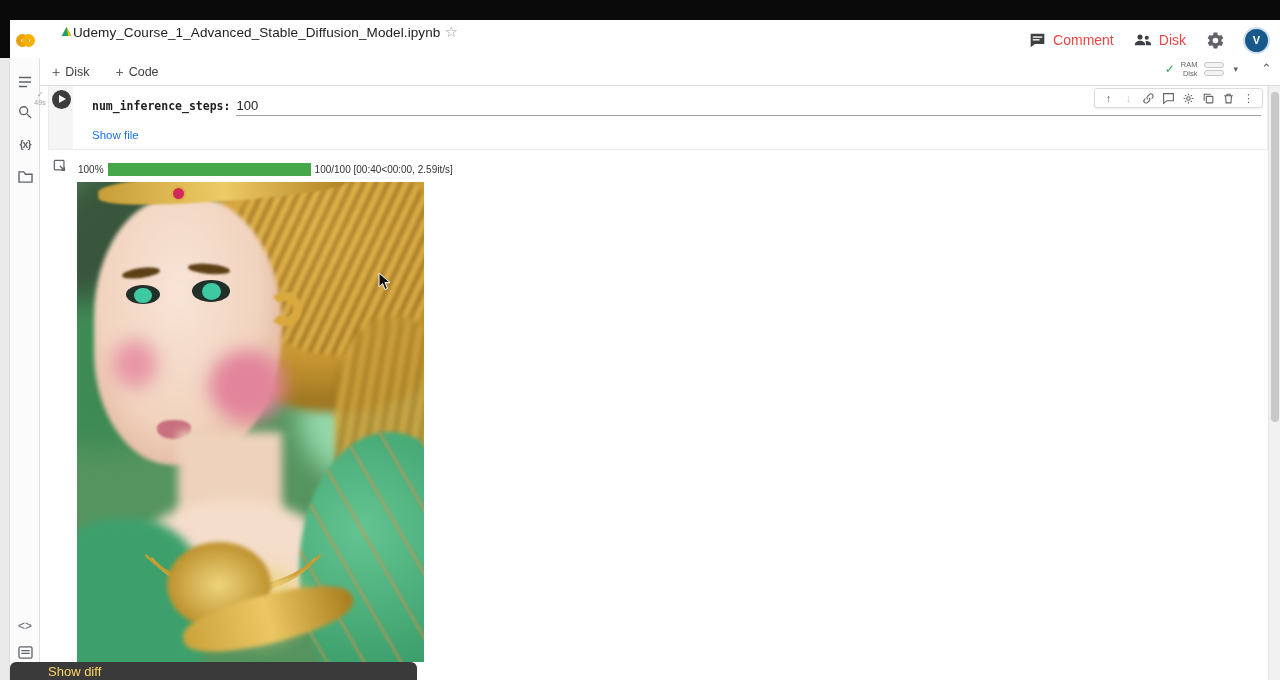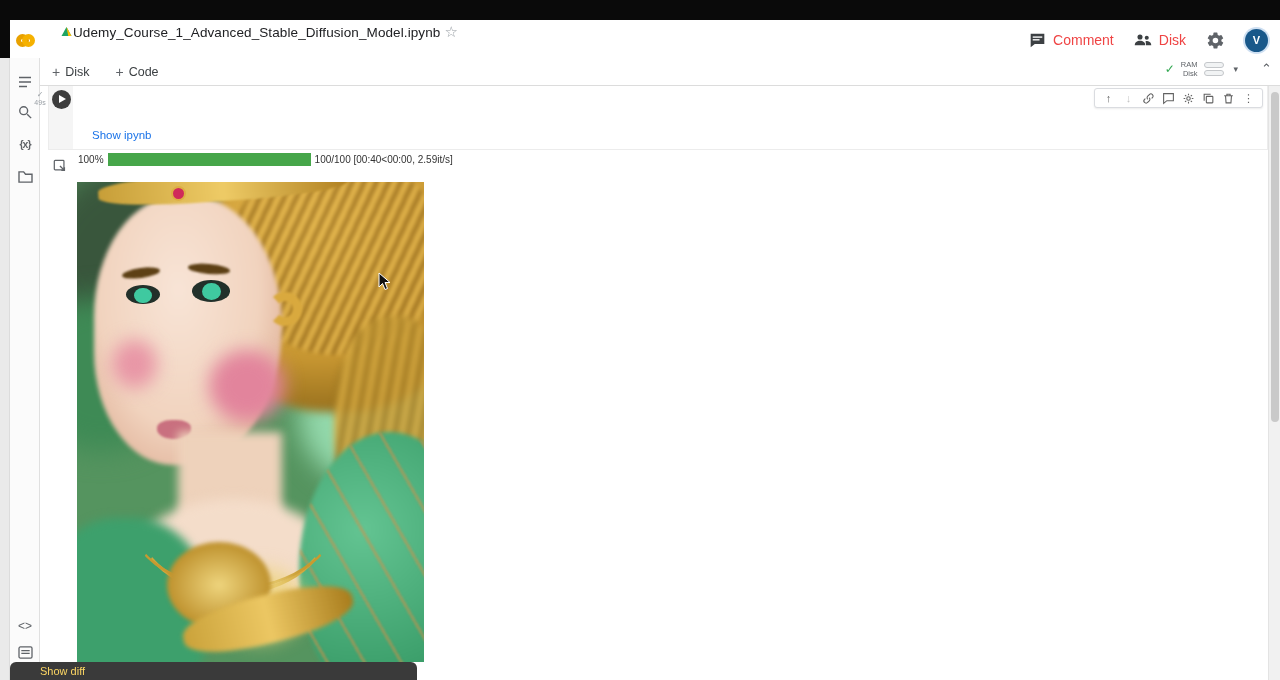--- a/index.html
+++ b/index.html
@@ -67,21 +67,21 @@
   .show-code { position:absolute; left:43px; top:43px; font-size:11.5px; color:#1a73e8; cursor:pointer; }
 
   .cell-toolbar { position:absolute; right:4px; top:2px; height:20px; background:#fff; border:1px solid #dadce0; border-radius:3px;
                   display:flex; align-items:center; gap:5px; padding:0 6px; box-shadow:0 1px 2px rgba(0,0,0,.08); }
   .ctb { width:15px; height:15px; display:flex; align-items:center; justify-content:center; color:#616161; font-size:11px; cursor:pointer; }
   .ctb.disabled { color:#c2c2c2; }
   .ctb svg { stroke:#616161; }
 
   
   .out-icon { position:absolute; left:13px; top:73px; width:14px; height:14px; cursor:pointer; }
-  .progress-row { position:absolute; left:38px; top:67px; display:flex; align-items:center; font-size:10px; color:#333; }
+  .progress-row { position:absolute; left:38px; top:77px; display:flex; align-items:center; font-size:10px; color:#333; }
   .pbar { width:203px; height:13px; background:#46a64a; margin:0 4px; }
   .pstats { font-size:10px; color:#333; }
 
   
   .genimg { position:absolute; left:37px; top:96px; width:347px; height:480px; overflow:hidden; background:#55945f; }
   .genimg div { position:absolute; }
   .a-bgtopL   { left:-12%; top:-6%;  width:70%; height:42%; background:#39563c; border-radius:50%; filter:blur(16px); }
   .a-bgmidL   { left:-16%; top:24%;  width:46%; height:32%; background:#3e8a55; border-radius:50%; filter:blur(14px); }
   .a-bgbotR   { right:-12%; top:34%; width:48%; height:30%; background:#93d8ab; border-radius:50%; filter:blur(13px); }
   .a-hair     { left:36%; top:-10%;  width:78%; height:58%; background:radial-gradient(circle at 42% 32%, #eec257 0%, #c79631 55%, #7c5a12 90%); border-radius:46%; filter:blur(5px); }
@@ -113,21 +113,21 @@
   .cursor { position:absolute; left:301px; top:90px; width:13px; height:19px; }
 
   
   .scroll-track { position:absolute; right:0; top:86px; width:12px; height:594px; background:#f1f1f1; border-left:1px solid #e3e3e3; }
   .scroll-thumb { position:absolute; left:2px; top:6px; width:8px; height:330px; background:#c9c9c9; border-radius:4px; cursor:grab; }
 
   
   .toast { position:absolute; left:10px; top:662px; width:407px; height:26px; background:#3a3a3a; border-radius:6px 6px 0 0;
            display:flex; align-items:center; padding:0 14px 8px 22px; }
   .toast-msg { font-size:11px; color:#e8eaed; white-space:nowrap; }
-  .toast-action { font-size:11px; color:#fdd663; margin-left:8px; cursor:pointer; white-space:nowrap; }
+  .toast-action { font-size:13px; color:#fdd663; margin-left:16px; cursor:pointer; white-space:nowrap; }
 </style>
 </head>
 <body>
 
 <div class="stage">
 
   <div class="topbar"></div>
   <div class="left-black"></div>
   <div class="left-gray"></div>
 
@@ -236,21 +236,25 @@
 
     <div class="exec-ind">
       <div class="tick">✓</div>
       <div class="secs">49s</div>
     </div>
 
     <div class="cell">
       <div class="gutter">
         <span class="playbtn"></span>
       </div>
-      <span class="show-code">Show ipynb</span>
+      <div class="form-row">
+        <span class="form-label">num_inference_steps:</span>
+        <span class="form-input">100</span>
+      </div>
+      <span class="show-code">Show file</span>
 
       <div class="cell-toolbar">
         <span class="ctb">↑</span>
         <span class="ctb disabled">↓</span>
         <span class="ctb">
           <svg width="13" height="13" viewBox="0 0 24 24" fill="none" stroke-width="2">
             <path d="M10.6 13.4a4 4 0 010-5.7l3-3a4 4 0 015.7 5.7l-1.5 1.5"></path>
             <path d="M13.4 10.6a4 4 0 010 5.7l-3 3a4 4 0 01-5.7-5.7l1.5-1.5"></path>
           </svg>
         </span>

